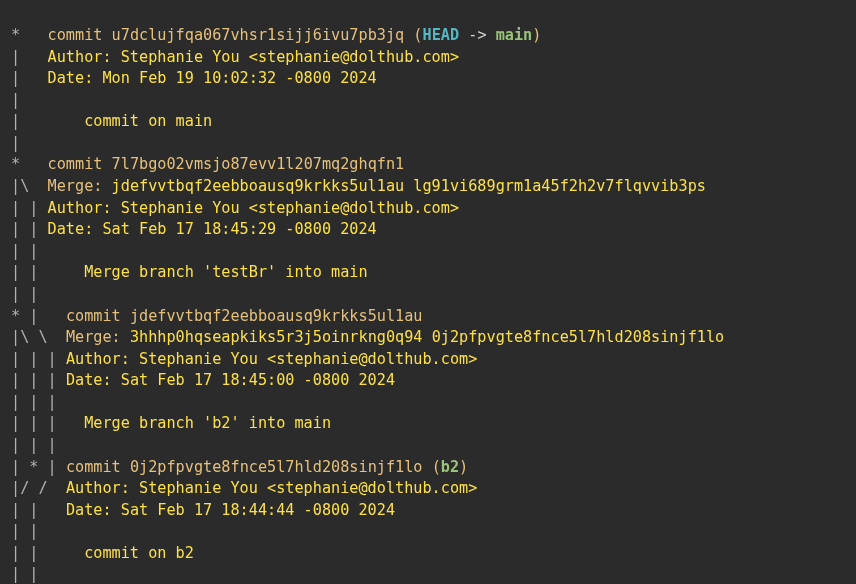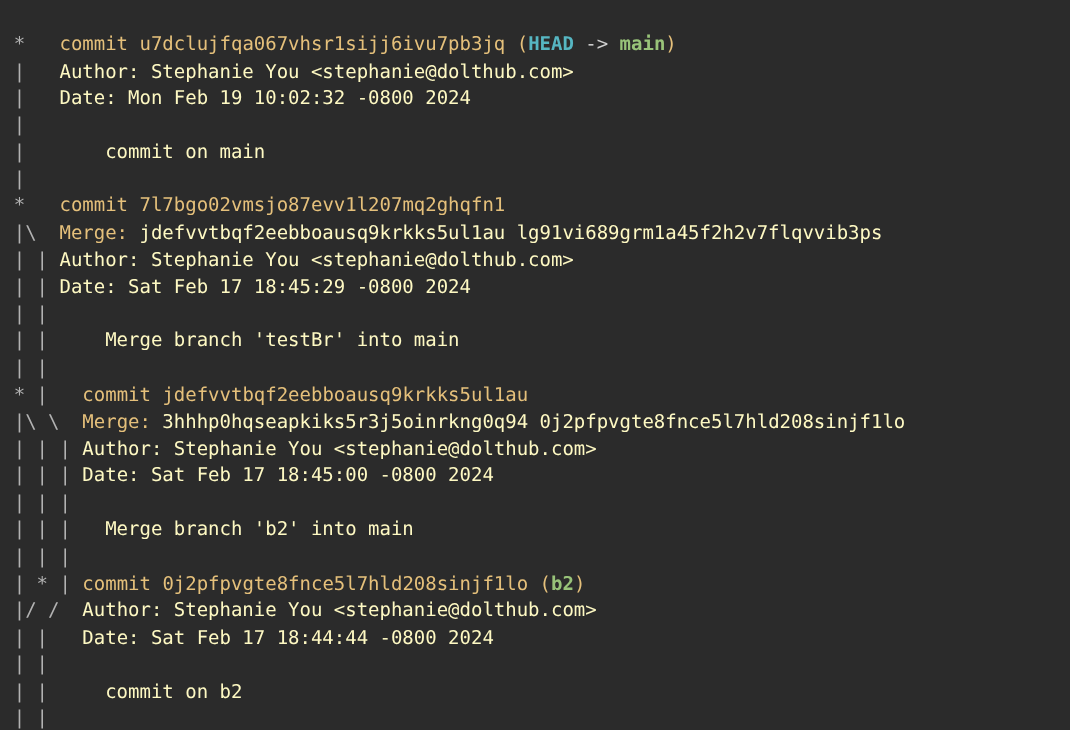--- a/index.html
+++ b/index.html
@@ -19,18 +19,18 @@
     padding: 20px 6px;
     white-space: pre;
   }
   .graph { color: #b2b2b2; }
   .kw    { color: #e5c07b; }  
   .hash  { color: #e5c07b; }
   .paren { color: #e5c07b; }
   .head  { color: #56b6c2; font-weight: bold; }
   .arrow { color: #d0d0d0; }
   .ref   { color: #98c379; font-weight: bold; }
-  .text  { color: #fef9c3; }
+  .text  { color: #fde047; }
 </style>
 </head>
 <body>
 
 <pre id="term"><div><span class="graph">*   </span><span class="kw">commit</span><span class="text"> </span><span class="hash">u7dclujfqa067vhsr1sijj6ivu7pb3jq</span><span class="paren"> (</span><span class="head">HEAD</span><span class="arrow"> -&gt; </span><span class="ref">main</span><span class="paren">)</span></div><div><span class="graph">|   </span><span class="text">Author: Stephanie You &lt;stephanie@dolthub.com&gt;</span></div><div><span class="graph">|   </span><span class="text">Date: Mon Feb 19 10:02:32 -0800 2024</span></div><div><span class="graph">|   </span><span class="text"></span></div><div><span class="graph">|       </span><span class="text">commit on main</span></div><div><span class="graph">|   </span><span class="text"></span></div><div><span class="graph">*   </span><span class="kw">commit</span><span class="text"> </span><span class="hash">7l7bgo02vmsjo87evv1l207mq2ghqfn1</span></div><div><span class="graph">|\  </span><span class="kw">Merge: </span><span class="text">jdefvvtbqf2eebboausq9krkks5ul1au lg91vi689grm1a45f2h2v7flqvvib3ps</span></div><div><span class="graph">| | </span><span class="text">Author: Stephanie You &lt;stephanie@dolthub.com&gt;</span></div><div><span class="graph">| | </span><span class="text">Date: Sat Feb 17 18:45:29 -0800 2024</span></div><div><span class="graph">| | </span><span class="text"></span></div><div><span class="graph">| |     </span><span class="text">Merge branch 'testBr' into main</span></div><div><span class="graph">| |   </span><span class="text"></span></div><div><span class="graph">* |   </span><span class="kw">commit</span><span class="text"> </span><span class="hash">jdefvvtbqf2eebboausq9krkks5ul1au</span></div><div><span class="graph">|\ \  </span><span class="kw">Merge: </span><span class="text">3hhhp0hqseapkiks5r3j5oinrkng0q94 0j2pfpvgte8fnce5l7hld208sinjf1lo</span></div><div><span class="graph">| | | </span><span class="text">Author: Stephanie You &lt;stephanie@dolthub.com&gt;</span></div><div><span class="graph">| | | </span><span class="text">Date: Sat Feb 17 18:45:00 -0800 2024</span></div><div><span class="graph">| | | </span><span class="text"></span></div><div><span class="graph">| | |   </span><span class="text">Merge branch 'b2' into main</span></div><div><span class="graph">| | | </span><span class="text"></span></div><div><span class="graph">| * | </span><span class="kw">commit</span><span class="text"> </span><span class="hash">0j2pfpvgte8fnce5l7hld208sinjf1lo</span><span class="paren"> (</span><span class="ref">b2</span><span class="paren">)</span></div><div><span class="graph">|/ /  </span><span class="text">Author: Stephanie You &lt;stephanie@dolthub.com&gt;</span></div><div><span class="graph">| |   </span><span class="text">Date: Sat Feb 17 18:44:44 -0800 2024</span></div><div><span class="graph">| |   </span><span class="text"></span></div><div><span class="graph">| |     </span><span class="text">commit on b2</span></div><div><span class="graph">| |   </span><span class="text"></span></div></pre>
 
 </body></html>

